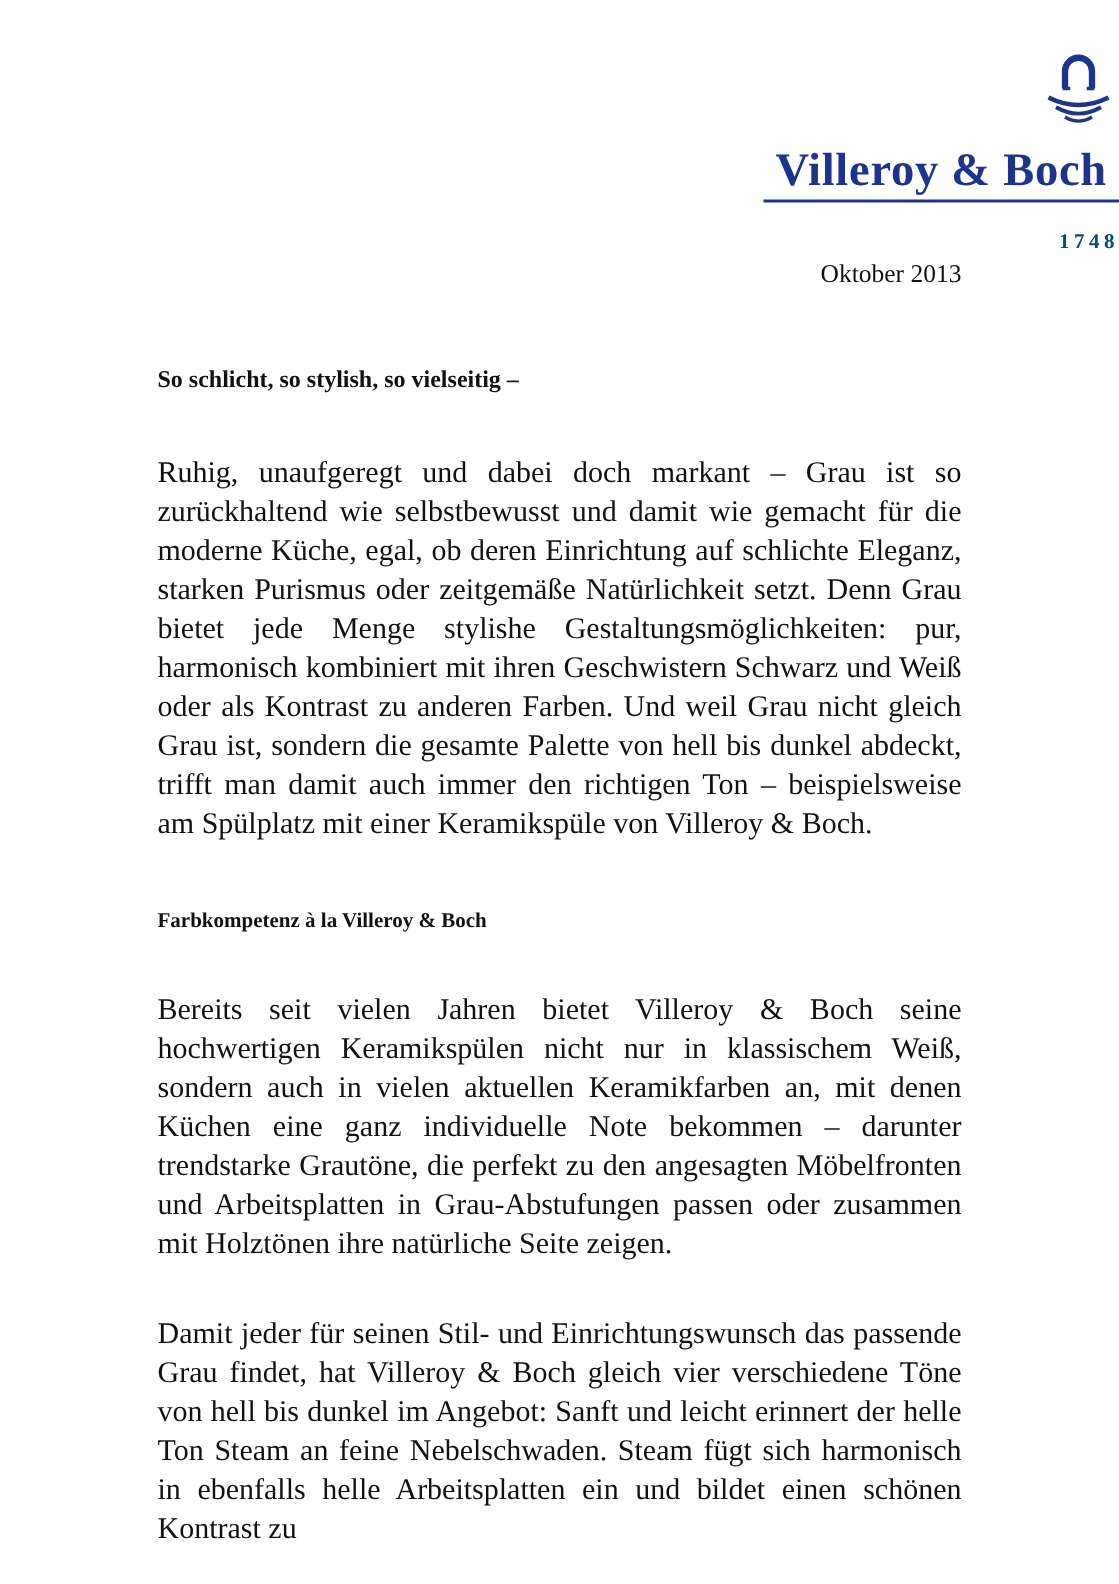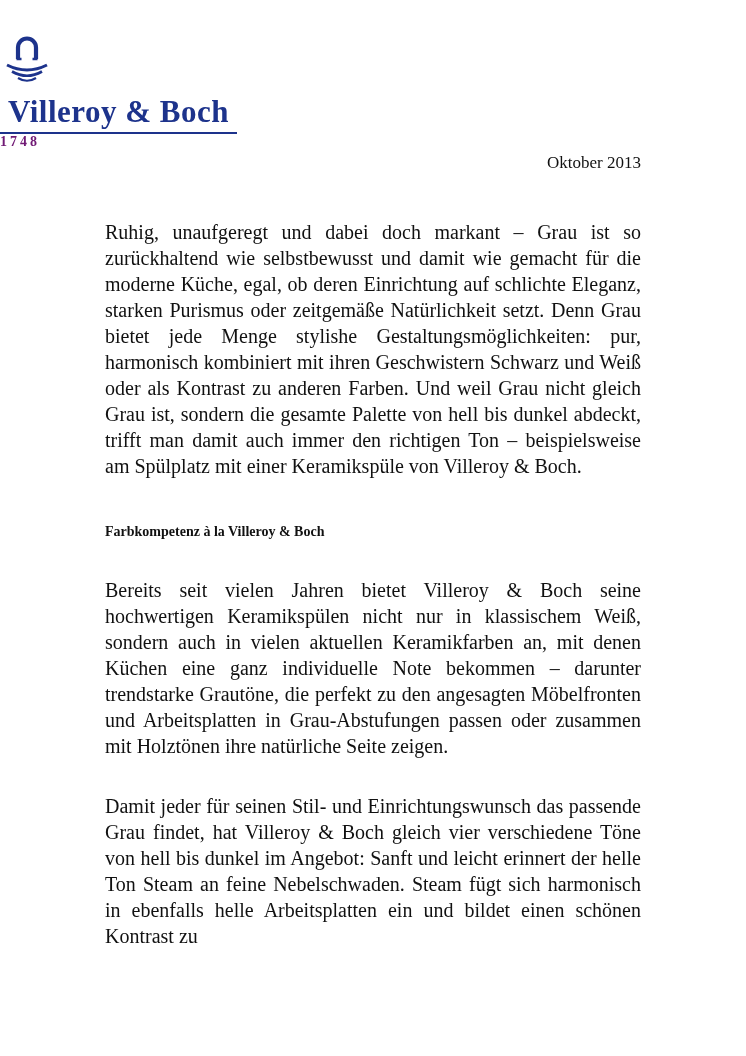--- a/index.html
+++ b/index.html
@@ -9,42 +9,42 @@
     height: 1056px;
     margin: 0 auto;
     background: #ffffff;
     color: #111111;
     font-family: "Liberation Serif", serif;
     position: relative;
     overflow: hidden;
   }
   .logo-block {
     padding-top: 34px;
-    text-align: left;
+    text-align: right;
   }
   .logo-icon-wrap {
     display: block;
     margin-bottom: 4px;
   }
   .brand-name {
     display: inline-block;
     color: #1d338c;
     font-size: 31px;
     font-weight: bold;
     letter-spacing: 0.5px;
     border-bottom: 2px solid #1d338c;
     padding: 0 8px 3px 8px;
     line-height: 1.05;
   }
   .brand-year {
-    color: #701a75;
+    color: #0c4a6e;
     font-size: 14px;
     font-weight: bold;
     letter-spacing: 3px;
-    margin-top: 0;
+    margin-top: 19px;
   }
   .content {
     padding: 0 105px;
   }
   .doc-type {
     margin-top: 54px;
     font-size: 17px;
   }
   .doc-date {
     margin-top: 3px;
@@ -87,20 +87,21 @@
     </span>
     <span class="brand-name">Villeroy &amp; Boch</span>
     <div class="brand-year">1748</div>
   </div>
 
   <div class="content">
 
     <div class="doc-date">Oktober 2013</div>
 
     <div class="title-block">
+      <div>So schlicht, so stylish, so vielseitig –</div>
     </div>
 
     <p class="body-para">Ruhig, unaufgeregt und dabei doch markant – Grau ist so zurückhaltend wie selbstbewusst und damit wie gemacht für die moderne Küche, egal, ob deren Einrichtung auf schlichte Eleganz, starken Purismus oder zeitgemäße Natürlichkeit setzt. Denn Grau bietet jede Menge stylishe Gestaltungsmöglichkeiten: pur, harmonisch kombiniert mit ihren Geschwistern Schwarz und Weiß oder als Kontrast zu anderen Farben. Und weil Grau nicht gleich Grau ist, sondern die gesamte Palette von hell bis dunkel abdeckt, trifft man damit auch immer den richtigen Ton – beispielsweise am Spülplatz mit einer Keramikspüle von Villeroy &amp; Boch.</p>
 
     <h3 class="section-heading">Farbkompetenz à la Villeroy &amp; Boch</h3>
     <p class="body-para">Bereits seit vielen Jahren bietet Villeroy &amp; Boch seine hochwertigen Keramikspülen nicht nur in klassischem Weiß, sondern auch in vielen aktuellen Keramikfarben an, mit denen Küchen eine ganz individuelle Note bekommen – darunter trendstarke Grautöne, die perfekt zu den angesagten Möbelfronten und Arbeitsplatten in Grau-Abstufungen passen oder zusammen mit Holztönen ihre natürliche Seite zeigen.</p>
 
     <p class="body-para">Damit jeder für seinen Stil- und Einrichtungswunsch das passende Grau findet, hat Villeroy &amp; Boch gleich vier verschiedene Töne von hell bis dunkel im Angebot: Sanft und leicht erinnert der helle Ton Steam an feine Nebelschwaden. Steam fügt sich harmonisch in ebenfalls helle Arbeitsplatten ein und bildet einen schönen Kontrast zu</p>
 
   </div>

